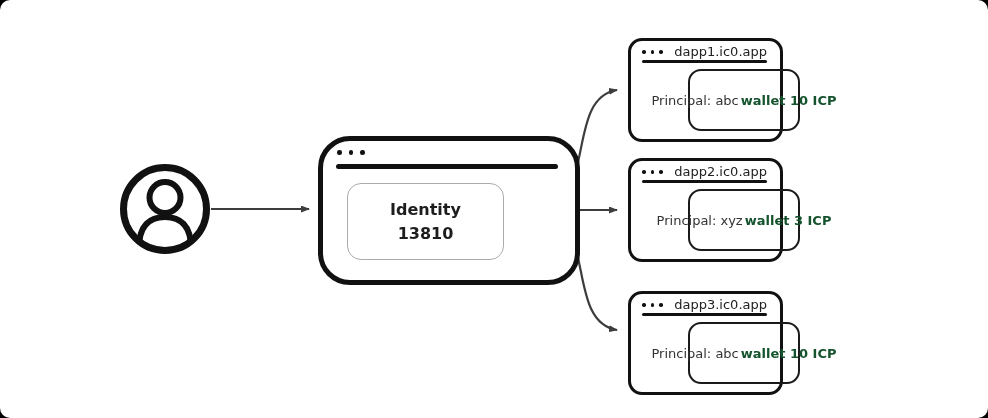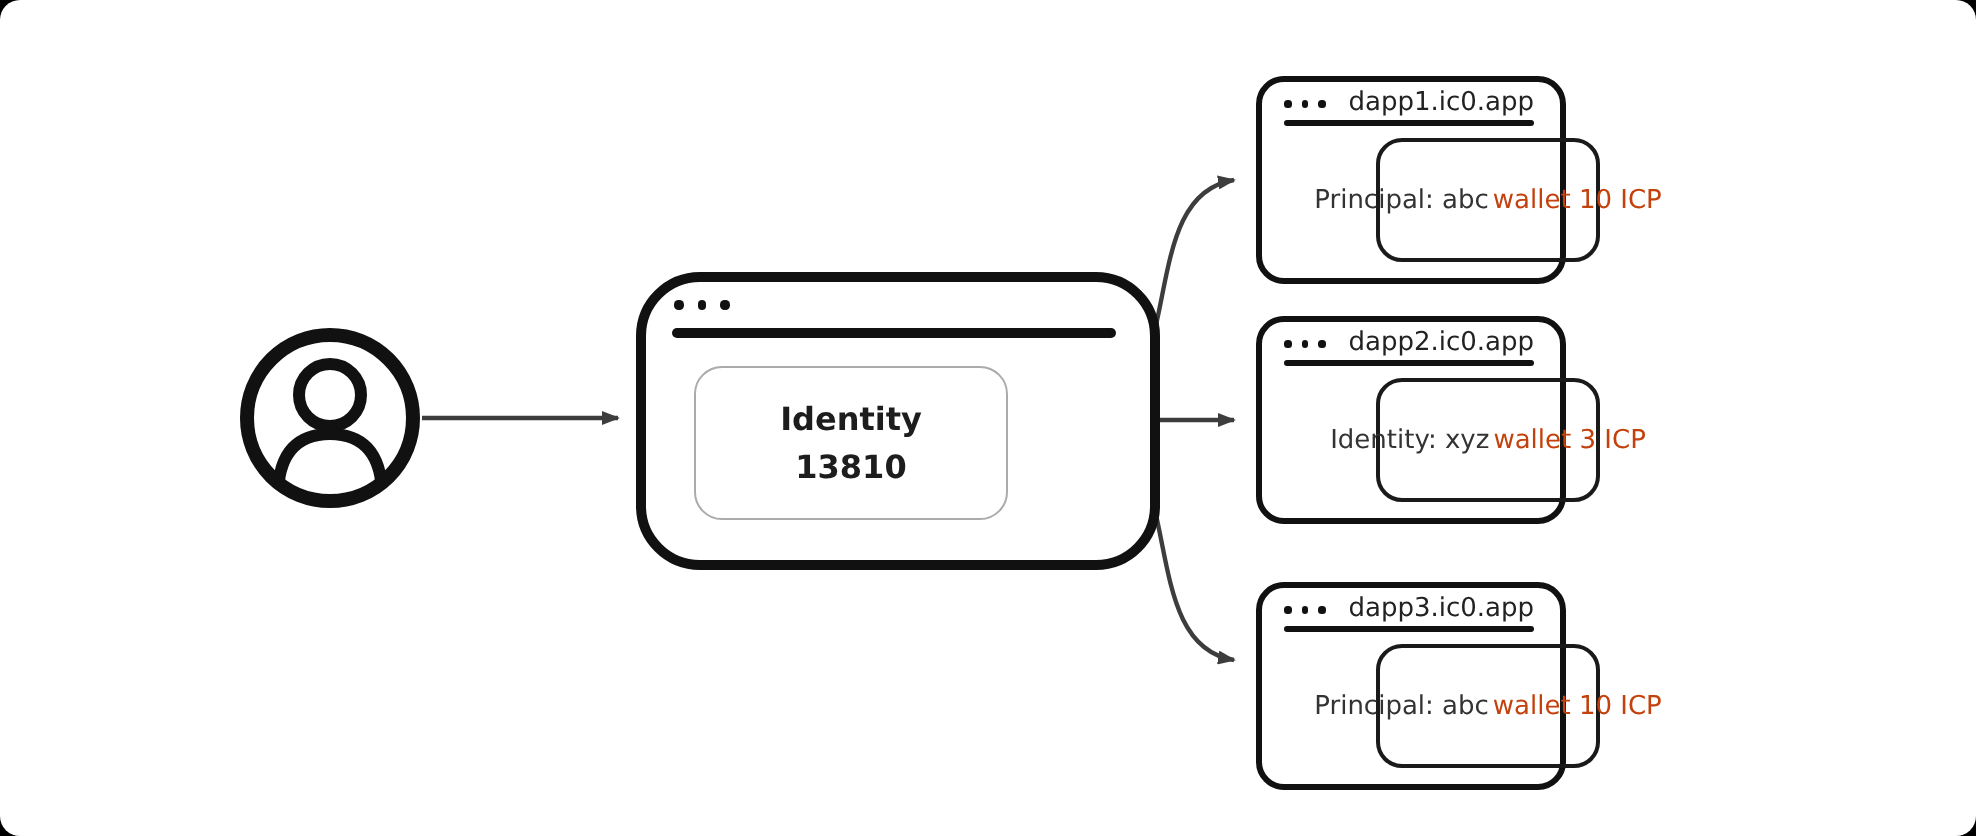--- a/index.html
+++ b/index.html
@@ -126,22 +126,22 @@
     text-align: center;
     white-space: nowrap;
     margin-left: 33px;
   }
   .dapp-window .principal {
     font-size: 13px;
     color: #333333;
   }
   .dapp-window .wallet {
     font-size: 13px;
-    font-weight: normal;
-    color: #c2410c;
+    font-weight: bold;
+    color: #14532d;
   }
 </style>
 </head>
 <body>
 
 <div class="canvas">
 
   <svg class="arrows-layer" viewBox="0 0 988 418">
     <defs>
       <marker id="ah" markerWidth="9" markerHeight="7" refX="8" refY="3.5" orient="auto" markerUnits="userSpaceOnUse">
@@ -196,21 +196,21 @@
 
   <div class="dapp-window d2">
     <div class="dots">
       <span class="dot"></span>
       <span class="dot"></span>
       <span class="dot"></span>
     </div>
     <div class="url">dapp2.ic0.app</div>
     <div class="addr-line"></div>
     <div class="inner-card">
-      <span class="principal">Identity: xyz</span>
+      <span class="principal">Principal: xyz</span>
       <span class="wallet">wallet 3 ICP</span>
     </div>
   </div>
 
   <div class="dapp-window d3">
     <div class="dots">
       <span class="dot"></span>
       <span class="dot"></span>
       <span class="dot"></span>
     </div>

